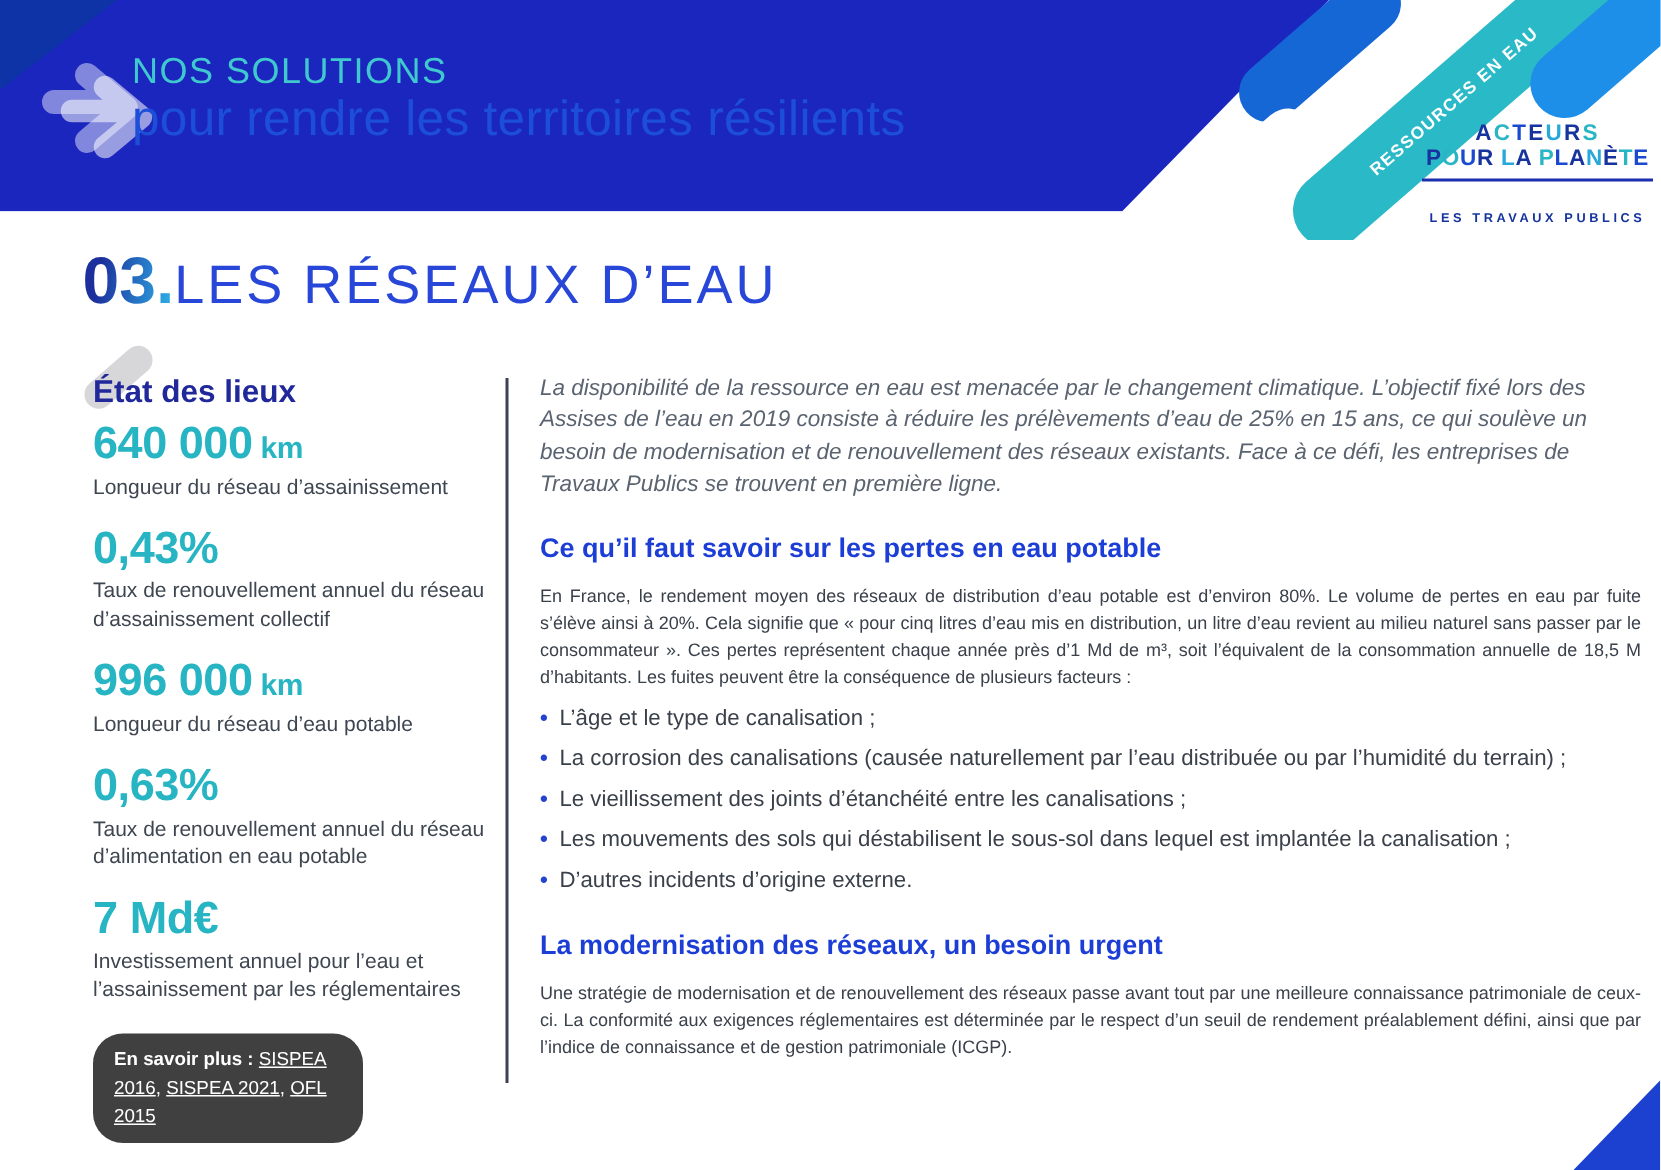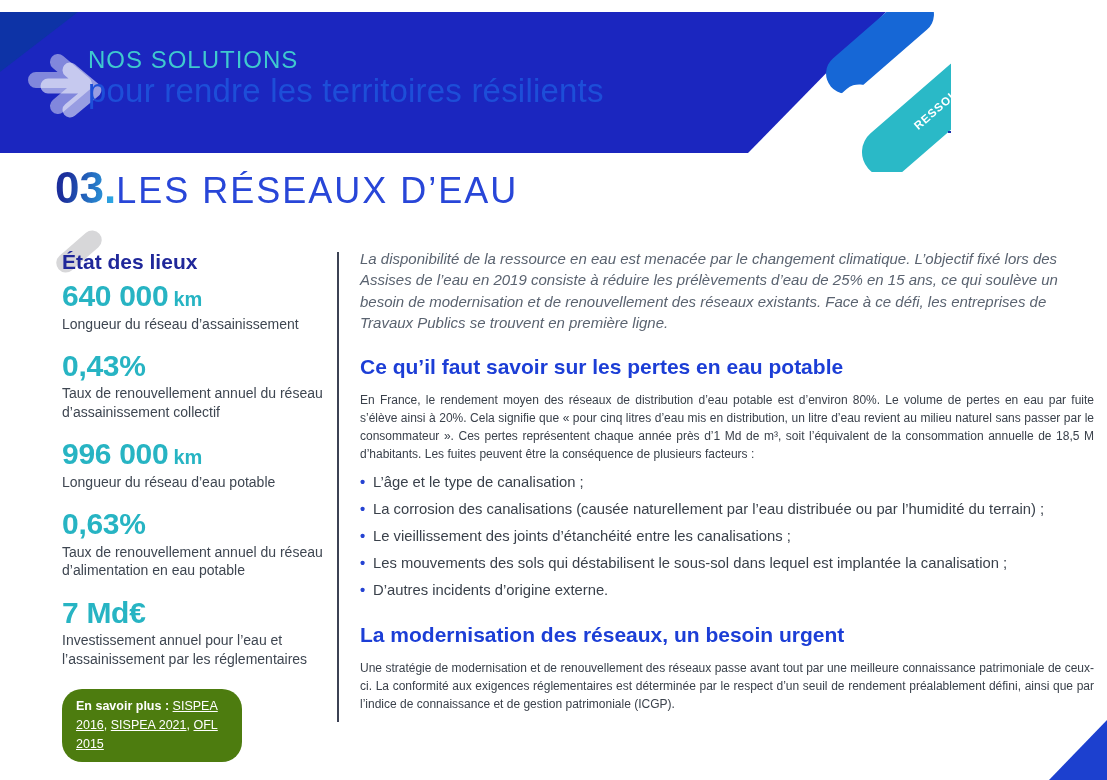--- a/index.html
+++ b/index.html
@@ -3,21 +3,21 @@
 <meta charset="utf-8">
 <style>
   * { margin:0; padding:0; box-sizing:border-box; }
   html,body { width:1107px; height:780px; }
   body {
     position:relative; overflow:hidden; background:#ffffff;
     font-family:"Liberation Sans", sans-serif; color:#3a414b;
   }
 
   
-  .header { position:absolute; top:12px; left:0; width:951px; height:160px; overflow:hidden; }
+  .header { position:absolute; top:0; left:0; width:1107px; height:160px; overflow:hidden; }
   .band {
     position:absolute; top:0; left:0; width:1107px; height:141px;
     background:#1b26bf;
     clip-path:polygon(0 0, 886px 0, 748px 141px, 0 141px);
   }
   .corner-tri {
     position:absolute; top:0; left:0; width:78px; height:60px;
     background:#0d33a6; clip-path:polygon(0 0, 100% 0, 0 100%);
   }
   .cap { position:absolute; border-radius:999px; }
@@ -64,31 +64,31 @@
   .side-cap {
     position:absolute; left:-10px; top:-8px; width:54px; height:19px;
     background:#d7d7d9; border-radius:999px; transform:rotate(-41deg); z-index:-1;
   }
   .stat { margin-bottom:17px; }
   .stat-value { font-size:30px; font-weight:700; color:#27b4c3; line-height:1.05; letter-spacing:-0.3px; }
   .stat-unit  { font-size:20px; font-weight:700; color:#27b4c3; }
   .stat-label { font-size:14px; color:#3e4651; line-height:1.32; margin-top:3px; }
 
   .more-badge {
-    display:inline-block; background:#4d7c0f; color:#fff; border-radius:20px;
+    display:inline-block; background:#404040; color:#fff; border-radius:20px;
     padding:8px 14px; font-size:12.5px; line-height:1.5; margin-top:4px; max-width:180px;
   }
   .more-badge .prefix { font-weight:700; }
   .more-badge .link { text-decoration:underline; cursor:pointer; }
 
   
   .vrule { position:absolute; left:337px; top:252px; width:1.5px; height:470px; background:#3c4254; }
   .main { position:absolute; left:360px; top:248px; width:734px; }
   .intro { font-style:italic; color:#5a6370; font-size:15px; line-height:1.43; margin-bottom:21px; }
-  .sec-heading { color:#1c3ed6; font-size:21px; font-weight:700; margin-bottom:12px; }
+  .sec-heading { color:#1c3ed6; font-size:18px; font-weight:700; margin-bottom:12px; }
   .sec-body { font-size:12px; color:#3a414b; text-align:justify; line-height:1.52; margin-bottom:9px; }
   .bullets { margin:2px 0 22px; list-style:none; }
   .bullet { position:relative; padding-left:13px; margin-bottom:7px; font-size:14.8px; color:#3a414b; line-height:1.35; }
   .bullet .dot { position:absolute; left:0; top:0; color:#2543d2; font-weight:700; }
   .sec2 { margin-top:4px; }
 
   
   .bottom-tri {
     position:absolute; right:0; bottom:0; width:58px; height:60px;
     background:#1c40cf; clip-path:polygon(100% 0, 100% 100%, 0 100%);

